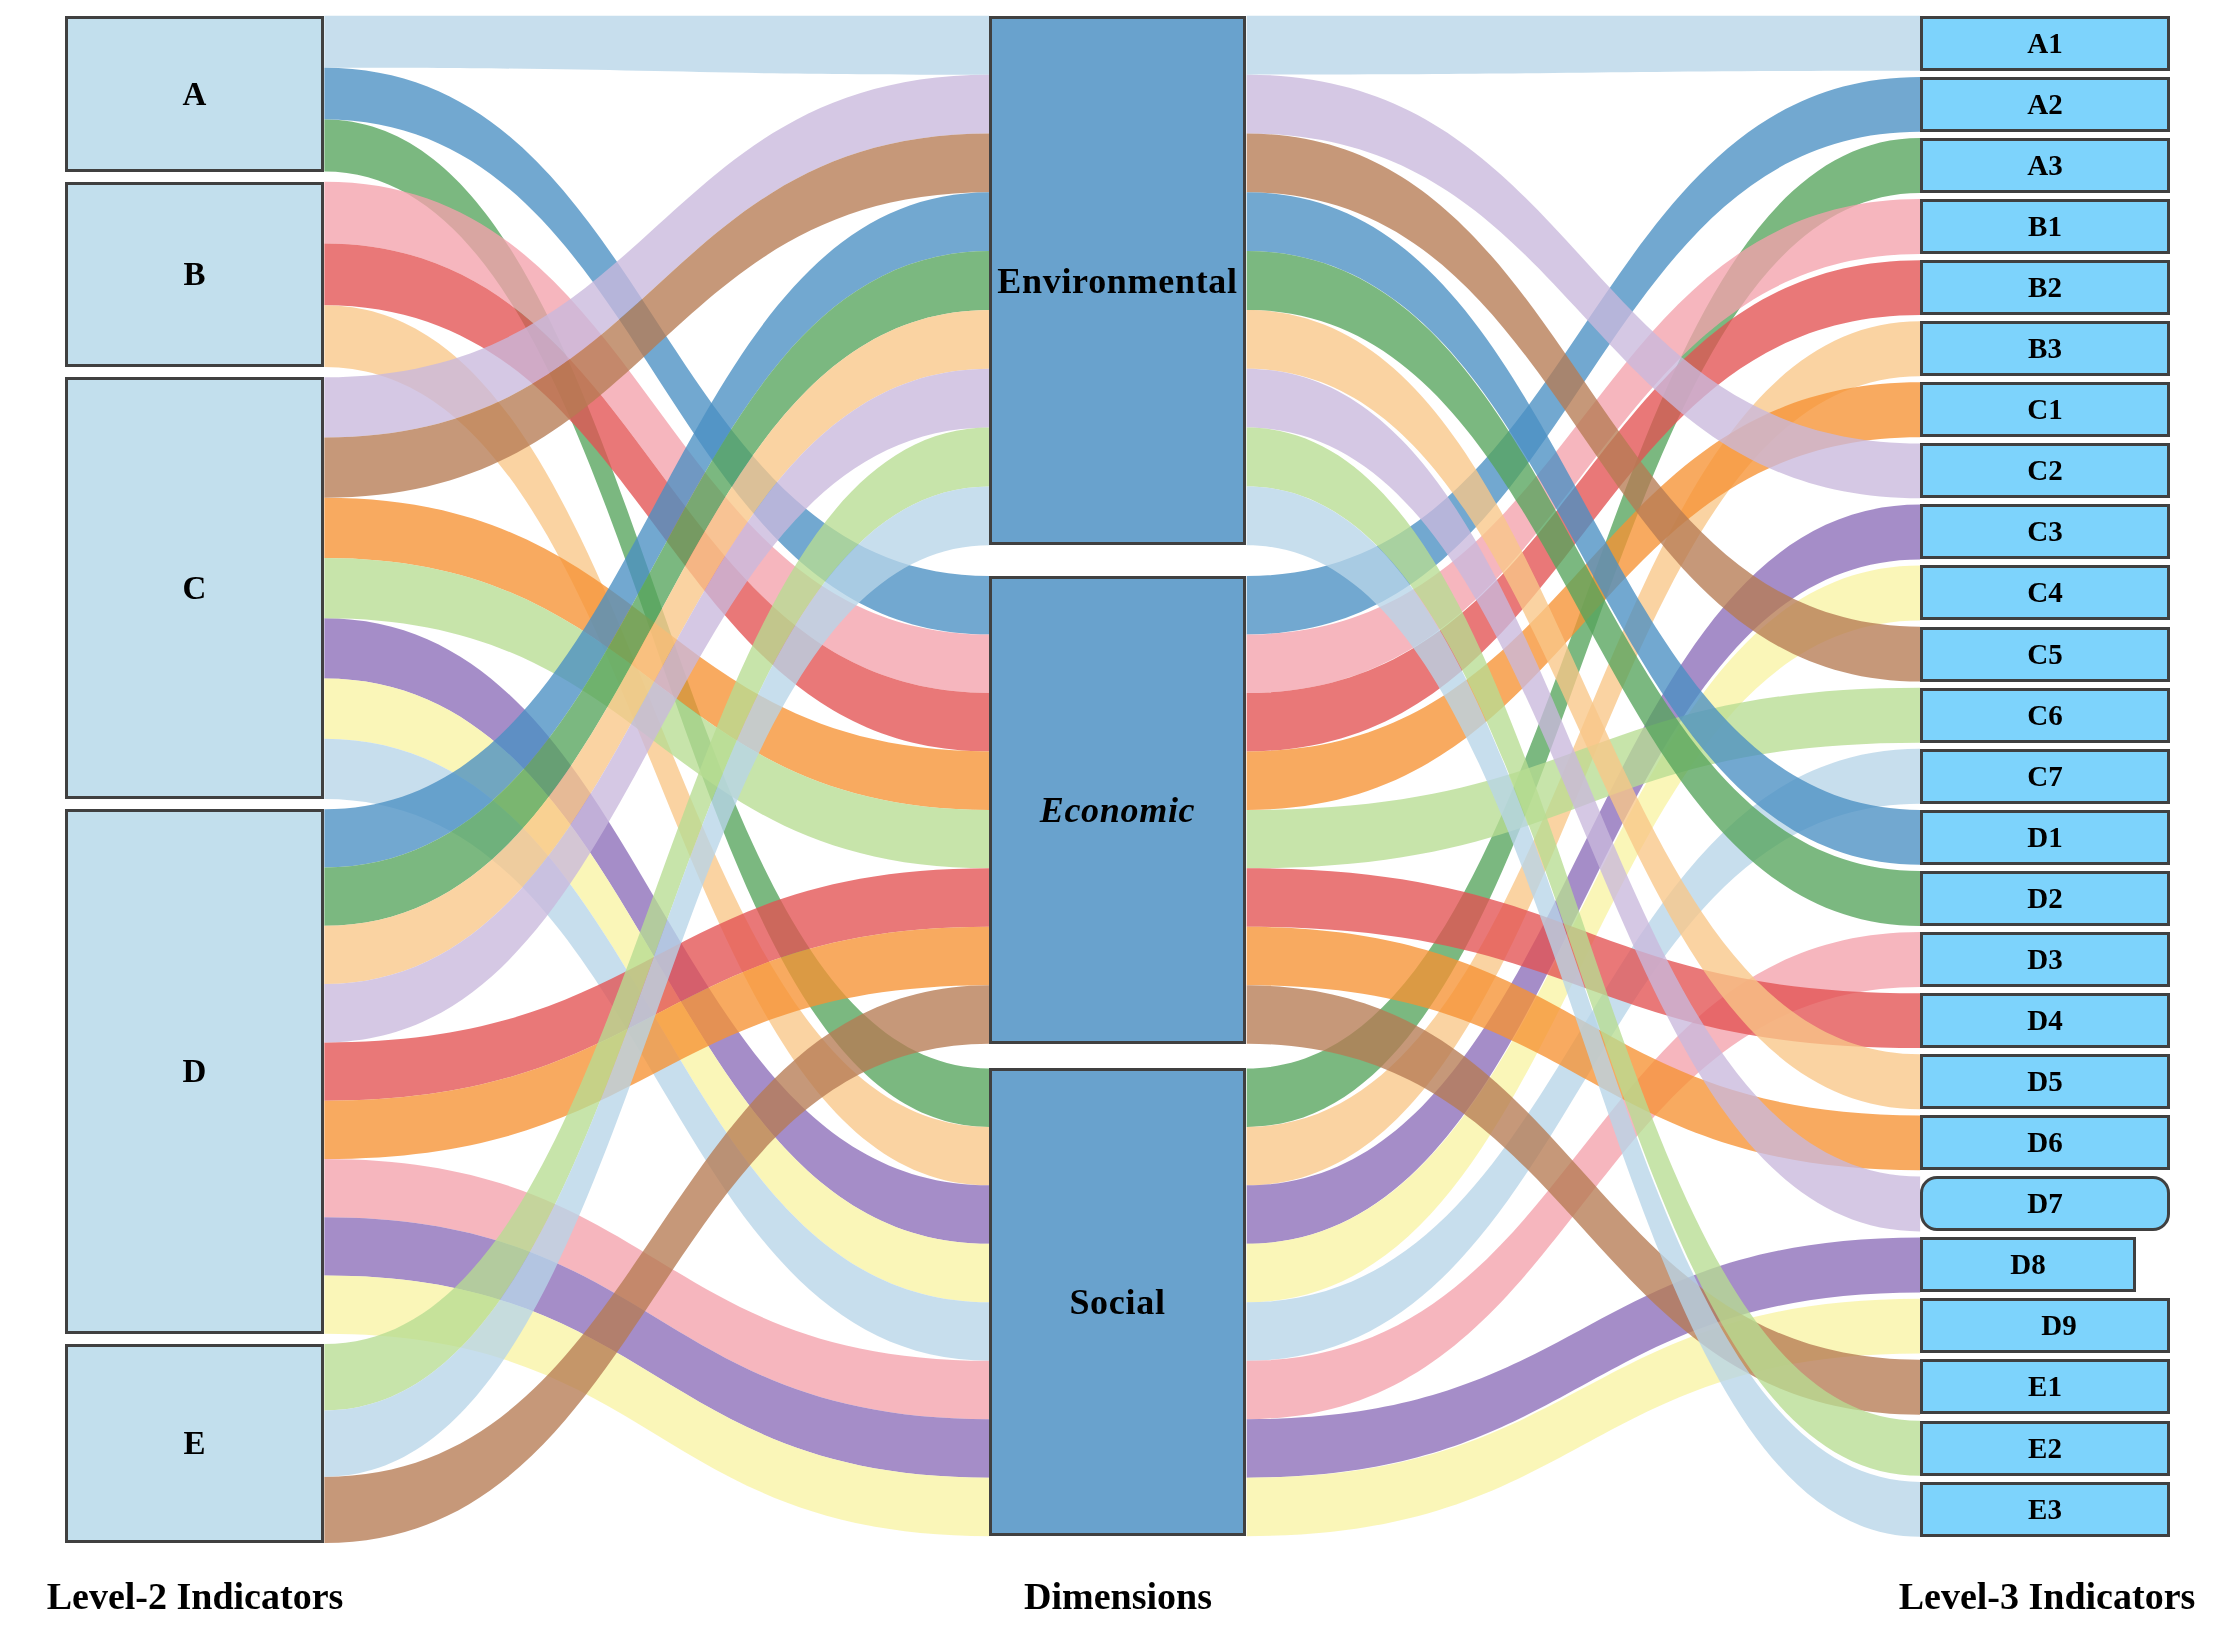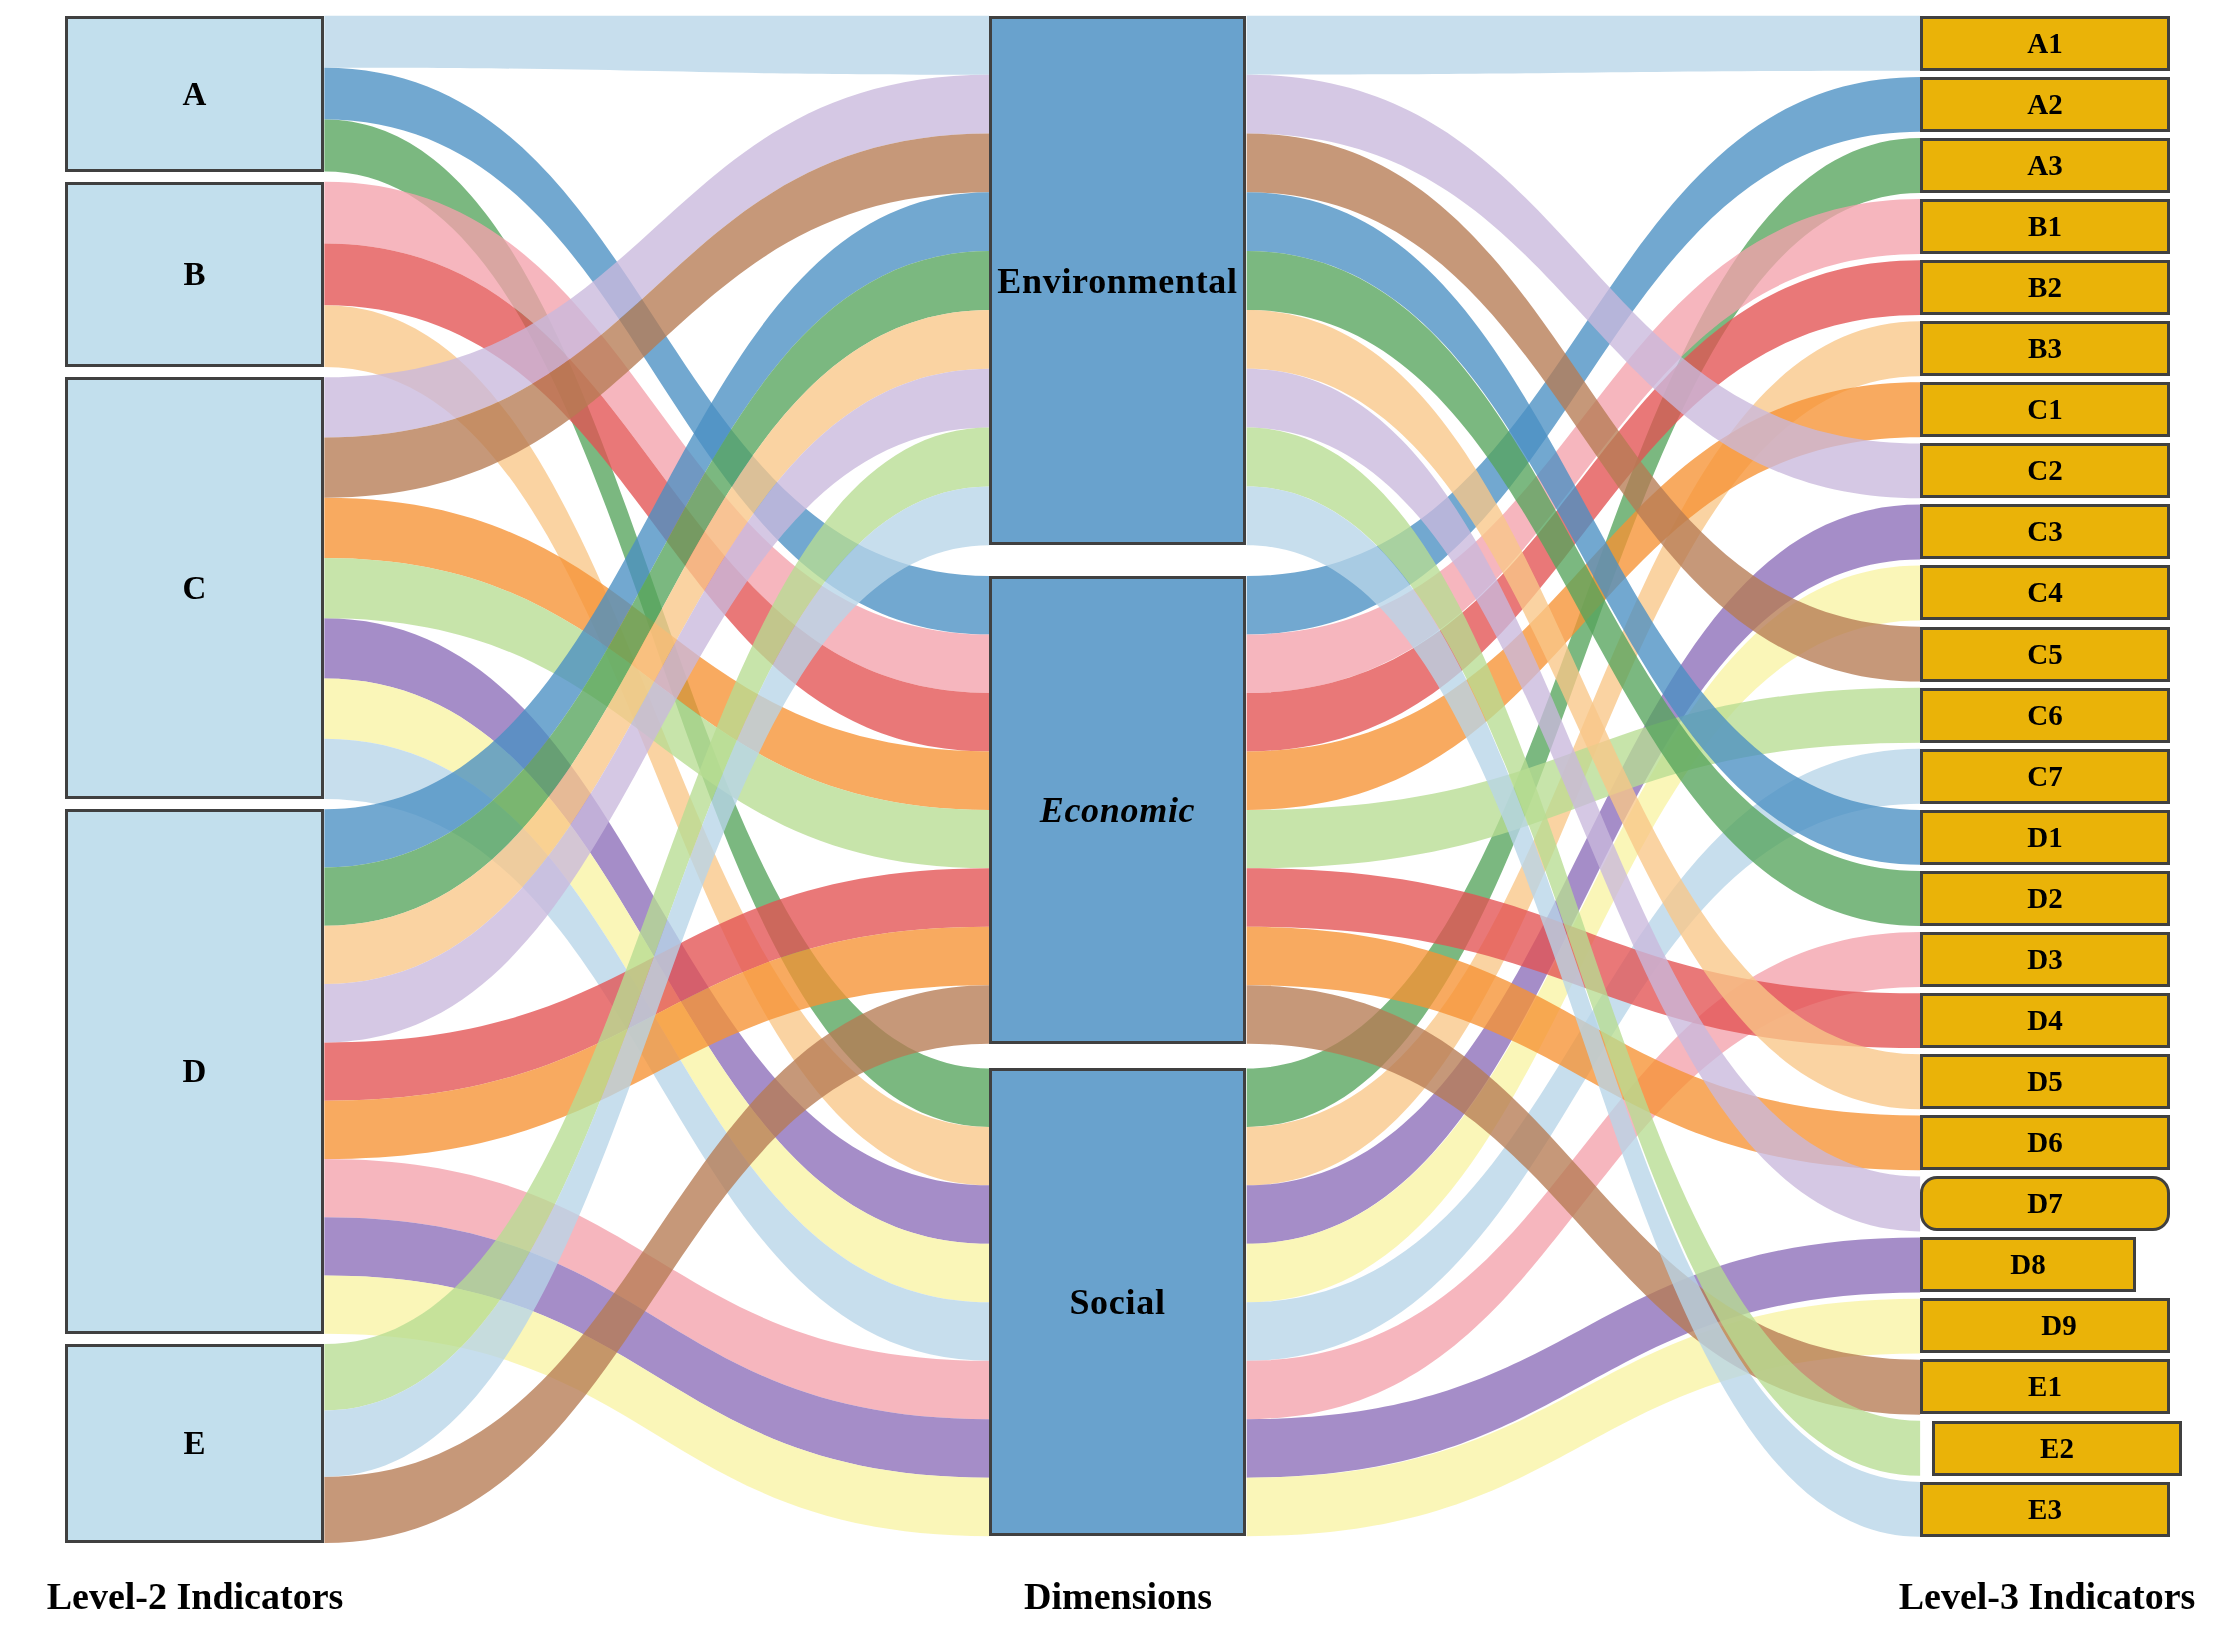--- a/index.html
+++ b/index.html
@@ -13,21 +13,21 @@
   #ribbons{position:absolute;left:0;top:0;}
   .node{
     position:absolute;
     box-sizing:border-box;
     border:3.4px solid #404040;
     display:flex;align-items:center;justify-content:center;
     font-weight:bold;color:#000;
   }
   .node.l2{background:#c2dfed;font-size:33px;}
   .node.dim{background:#69a2cd;font-size:36px;letter-spacing:0.7px;}
-  .node.l3{background:#eab308;font-size:29px;}
+  .node.l3{background:#7dd3fc;font-size:29px;}
   .col-title{
     position:absolute;
     transform:translateX(-50%);
     font-weight:bold;font-size:38px;color:#000;
     white-space:nowrap;
   }
 </style>
 </head>
 <body>
 
@@ -171,21 +171,21 @@
       </div>
       <div class="node l3" style="left: 1920px; top: 1237px; width: 216px; height: 55px;">
         <span>D8</span>
       </div>
       <div class="node l3" style="left: 1920px; top: 1298px; width: 250px; height: 55px; padding-left: 28px;">
         <span>D9</span>
       </div>
       <div class="node l3" style="left: 1920px; top: 1359px; width: 250px; height: 55px;">
         <span>E1</span>
       </div>
-      <div class="node l3" style="left: 1920px; top: 1421px; width: 250px; height: 55px; margin-left: 12px;">
+      <div class="node l3" style="left: 1920px; top: 1421px; width: 250px; height: 55px;">
         <span>E2</span>
       </div>
       <div class="node l3" style="left: 1920px; top: 1482px; width: 250px; height: 55px;">
         <span>E3</span>
       </div>
     </div>
   <div class="col-title" style="left:195px;top:1574px;">Level-2 Indicators</div>
   <div class="col-title" style="left:1118px;top:1574px;">Dimensions</div>
   <div class="col-title" style="left:2047px;top:1574px;">Level-3 Indicators</div>
 </div>

